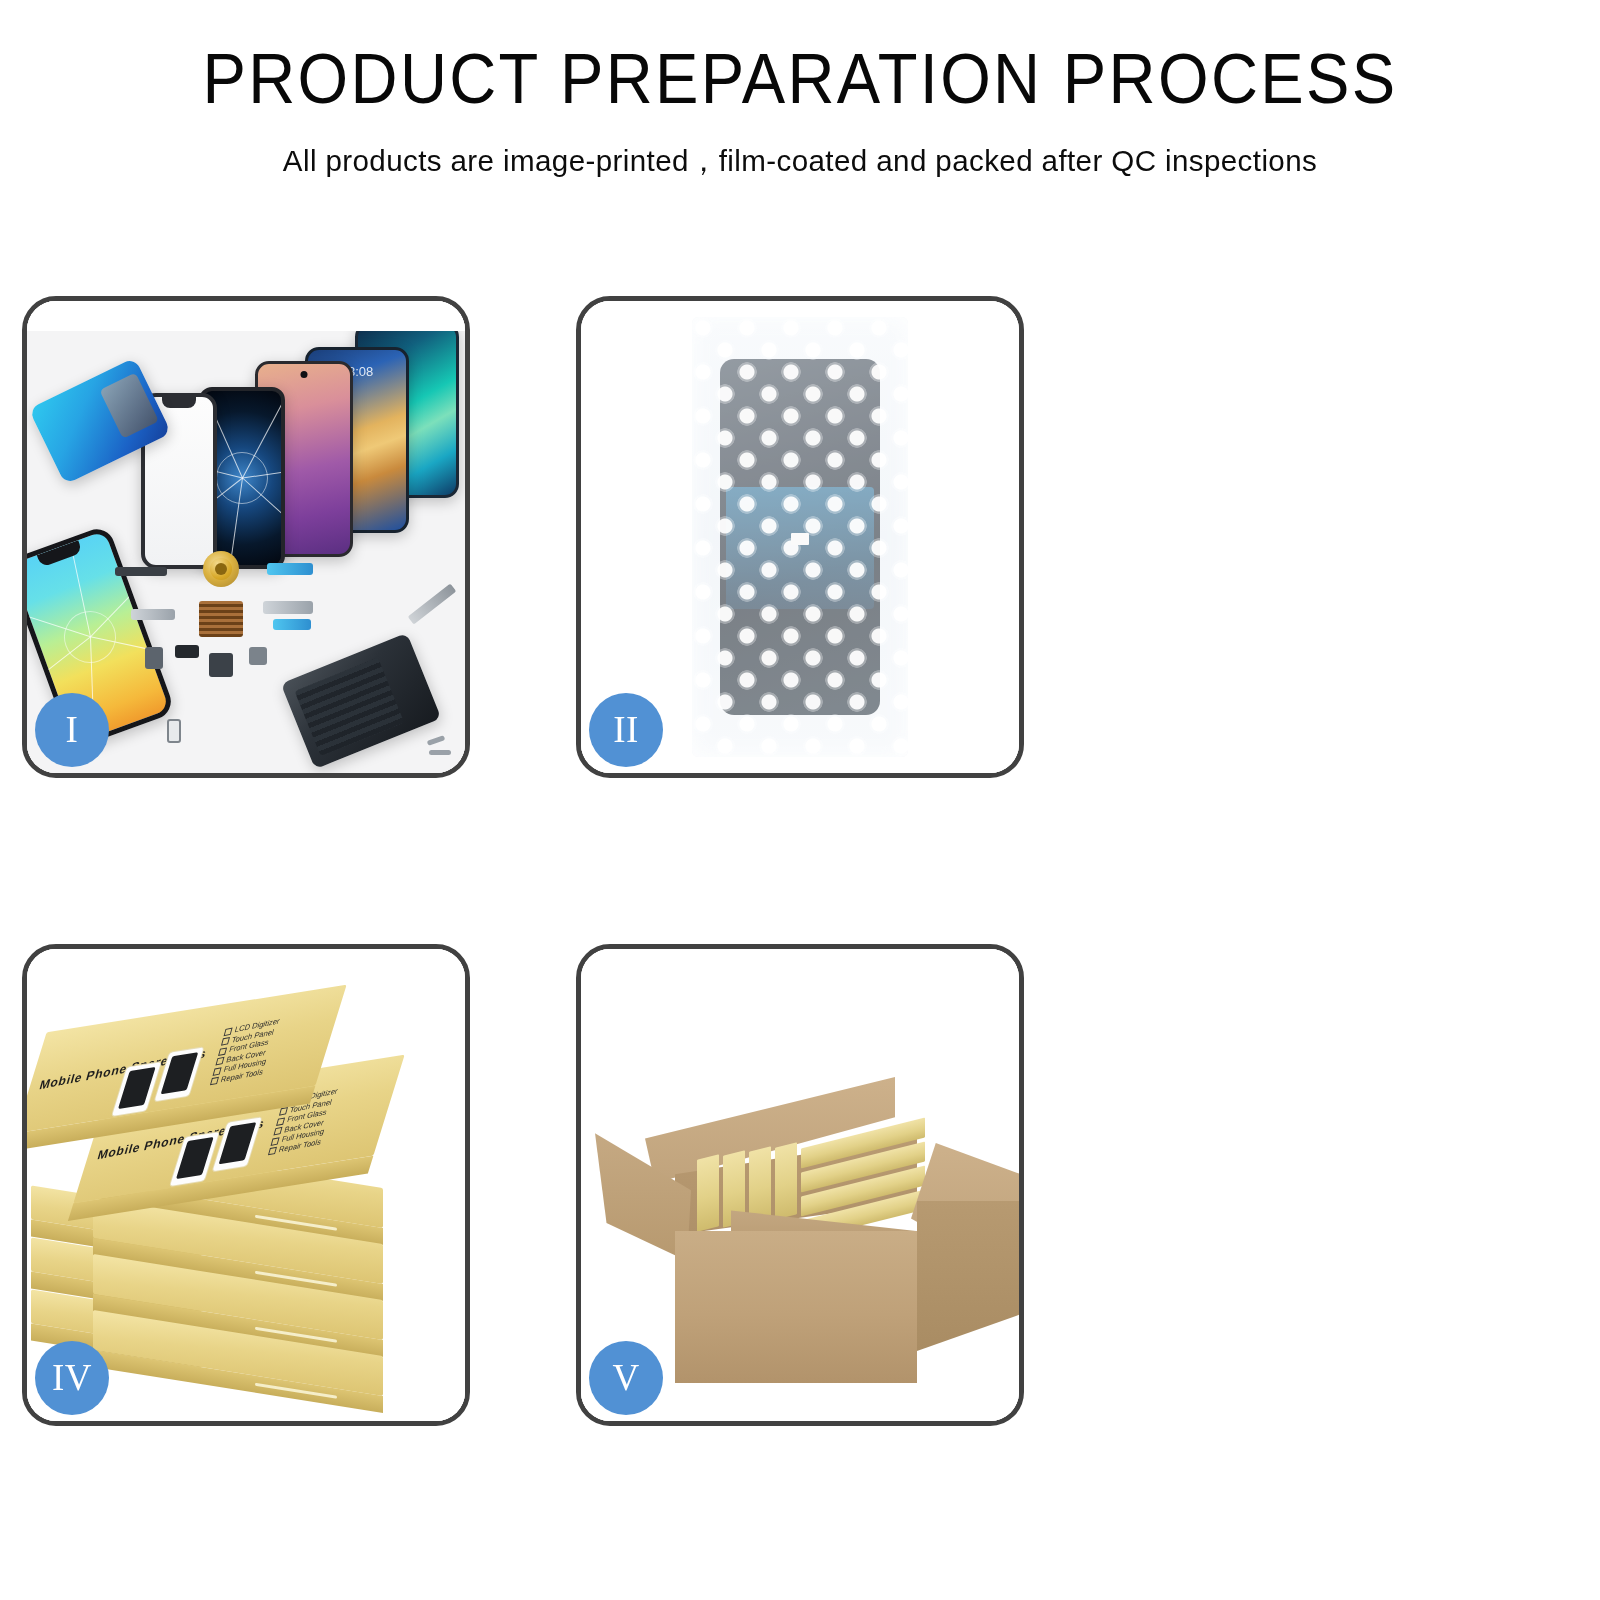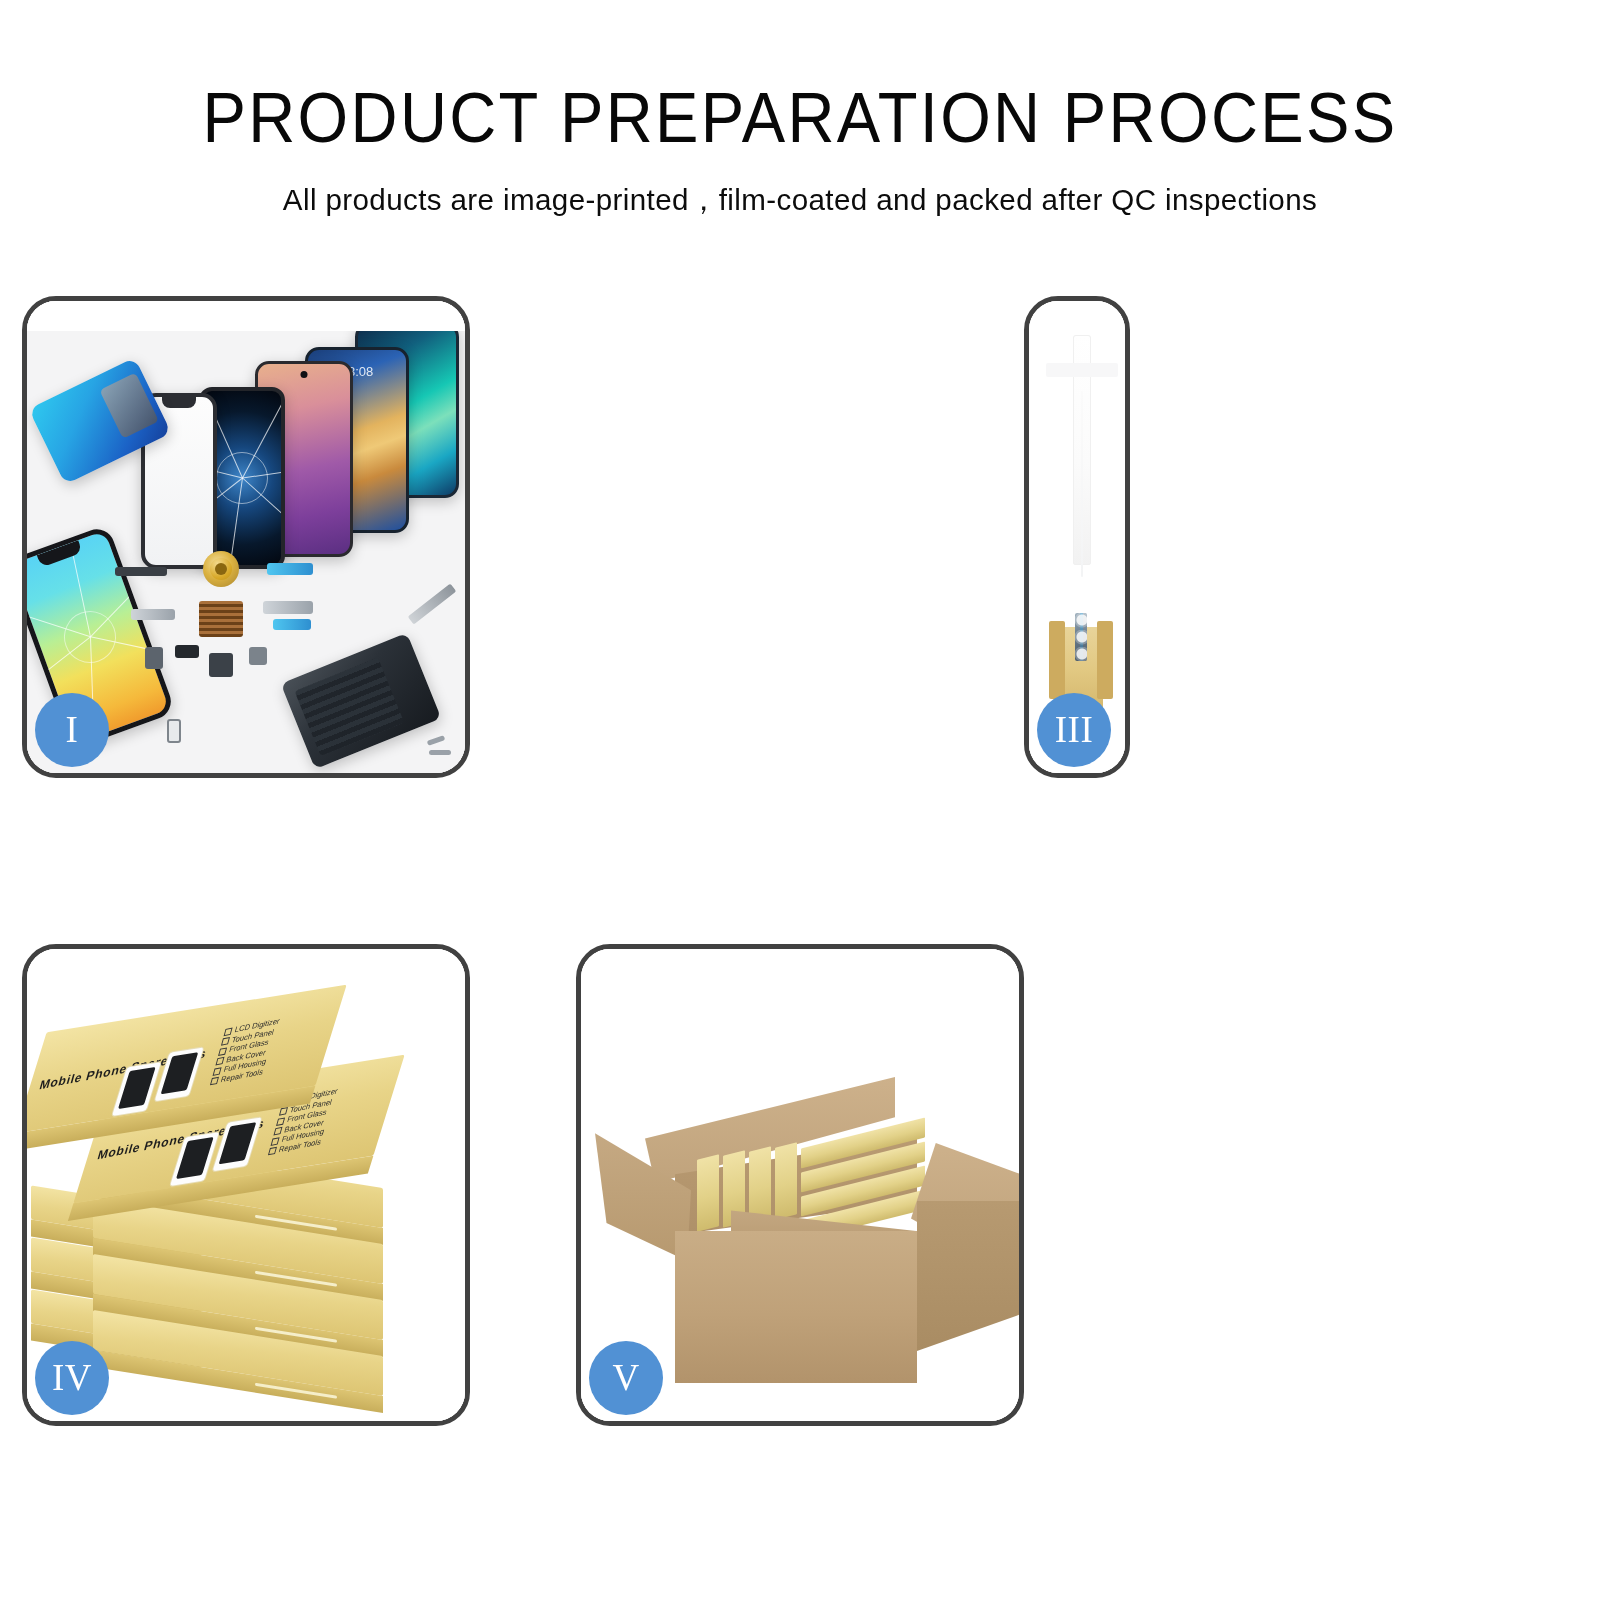--- a/index.html
+++ b/index.html
@@ -6,21 +6,21 @@
   * { box-sizing: border-box; margin: 0; padding: 0; }
   html, body {
     width: 1600px; height: 1600px;
     background: #ffffff;
     font-family: "Liberation Sans", sans-serif;
     overflow: hidden;
   }
   .page { position: relative; width: 1600px; height: 1600px; background: #fff; }
 
   
-  .header { width: 100%; padding-top: 83px; text-align: center; }
+  .header { width: 100%; padding-top: 44px; text-align: center; }
   .title {
     font-family: "Liberation Sans", sans-serif;
     font-size: 70px;
     font-weight: 400;
     letter-spacing: 2.5px;
     color: #080808;
     line-height: 1.0;
     transform: scaleX(0.93);
     white-space: nowrap;
   }
@@ -455,37 +455,35 @@
           <div class="screwdriver"></div>
           <div class="part" style="right:14px;bottom:18px;width:22px;height:5px;background:#9aa1a8;"></div>
           <div class="part" style="right:20px;bottom:30px;width:18px;height:5px;background:#9aa1a8;transform:rotate(-20deg);"></div>
         </div>
       </div>
       <div class="badge">I</div>
     </div>
 
     <div class="sp"></div>
 
-
-    <div class="sp"></div>
-
     <div class="card">
       <div class="card-inner">
-        <div class="scene p3-bg">
-          <div class="mailer-lid">
-            <div class="mailer-tab"></div>
-          </div>
-          <div class="mailer-base"></div>
-          <div class="mailer-product">
-            <div class="mailer-blue"></div>
+        <div class="scene p2-bg">
+          <div class="bubblepack">
+            <div class="screen-in"></div>
+            <div class="lbl"></div>
+            <div class="bubbles"></div>
           </div>
         </div>
       </div>
-      <div class="badge">III</div>
+      <div class="badge">II</div>
     </div>
+
+    <div class="sp"></div>
+
 
     <div class="sp" style="grid-column:1 / -1;"></div>
 
     <div class="card">
       <div class="card-inner">
         <div class="scene p4-bg">
 
           <div class="gbox" style="left:4px;top:250px;width:170px;height:34px;transform:skewY(9deg);">
               <span class="side"></span>
             </div>

